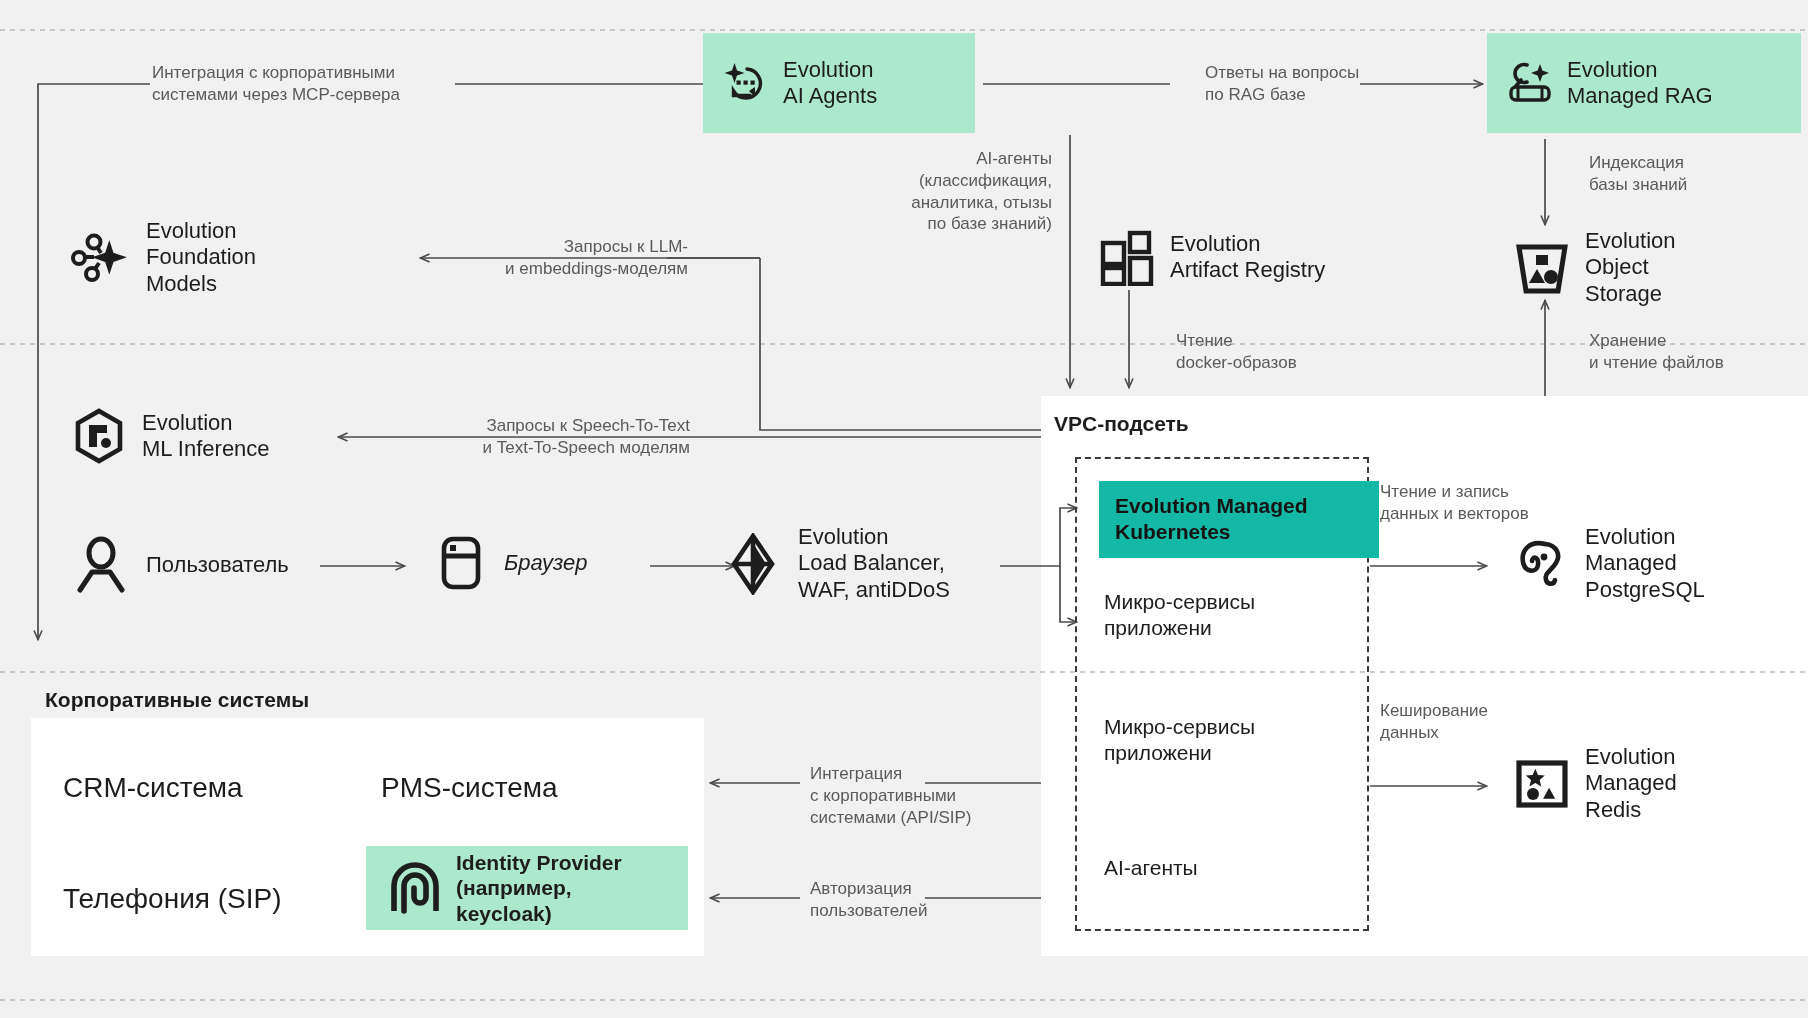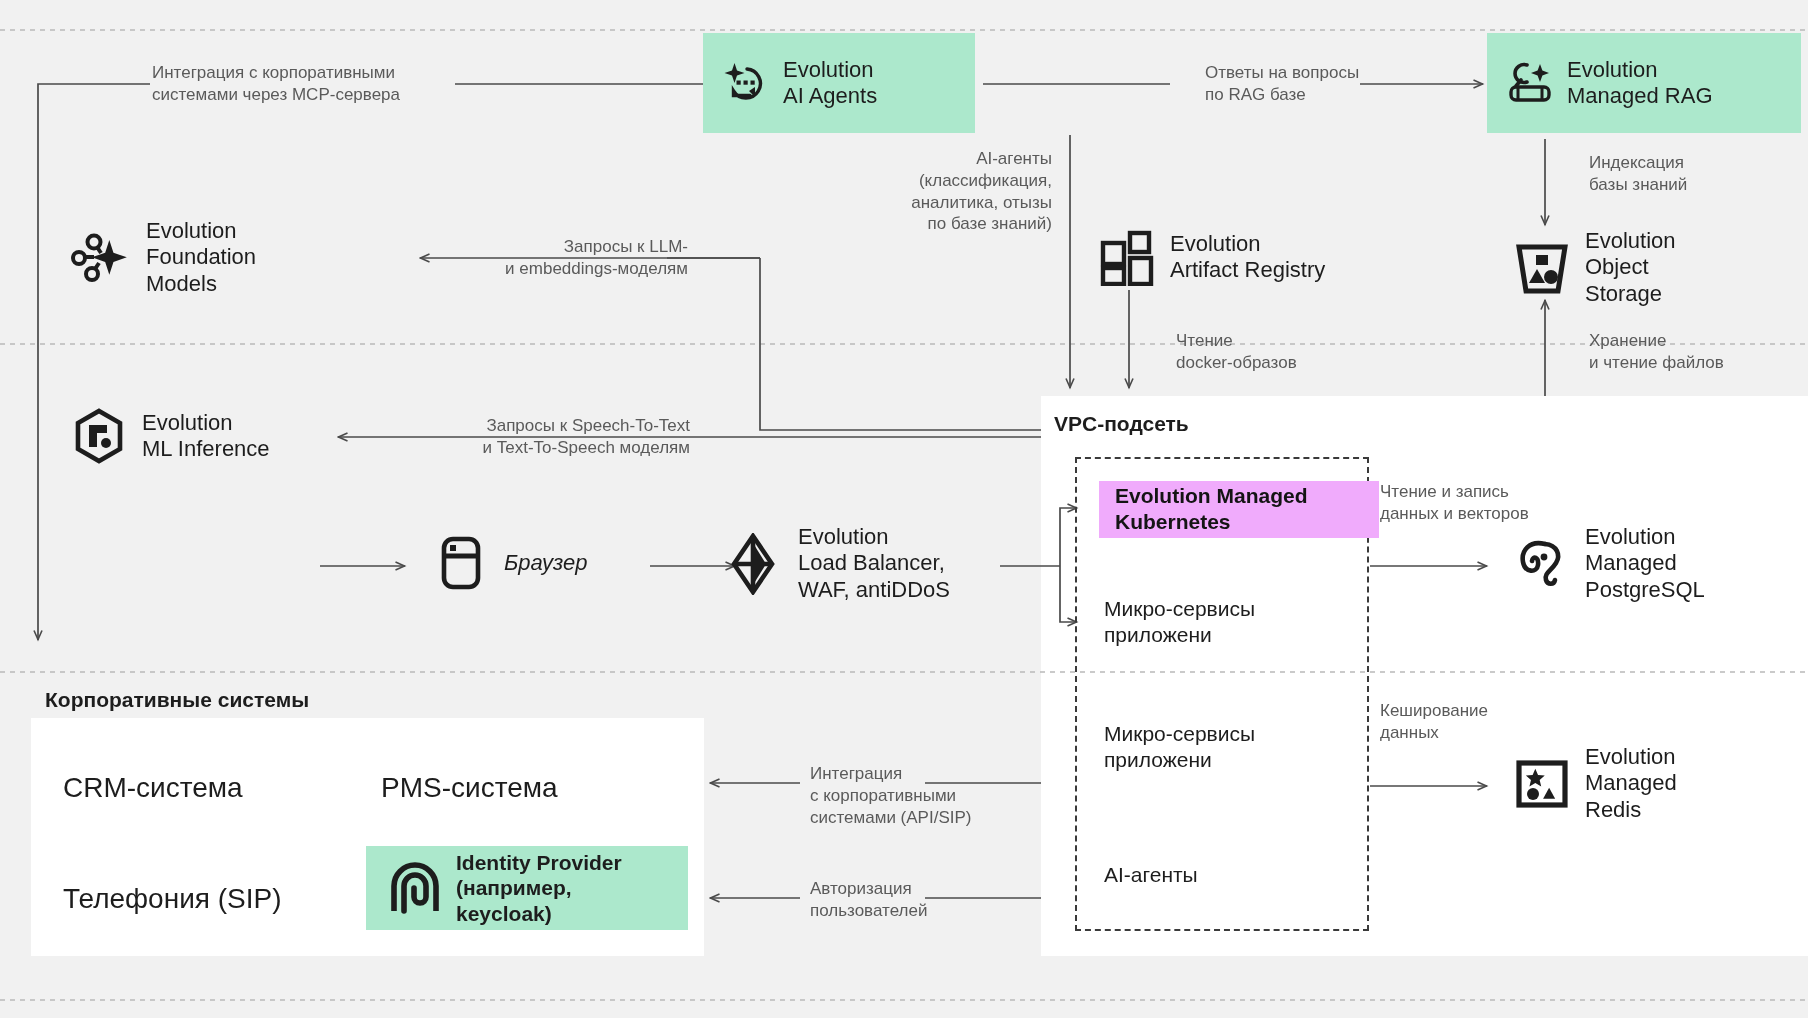--- a/index.html
+++ b/index.html
@@ -22,23 +22,23 @@
   .card-green{padding:18px 26px 18px 20px;}
 
   
   .elabel{position:absolute;font-size:17px;line-height:1.28;color:#5a5a5a;white-space:pre-line;}
   .elabel.r{text-align:right;}
 
   
   .panel{position:absolute;background:#ffffff;}
   .panel-title{position:absolute;font-size:21px;font-weight:bold;color:#1d1d1d;}
   .dashbox{position:absolute;border:2px dashed #3a3a3a;}
-  .k8s-head{position:absolute;background:#f0abfc;font-size:21px;font-weight:bold;line-height:1.25;
-            padding:2px 16px;white-space:pre-line;color:#141414;}
-  .k8s-item{position:absolute;font-size:21px;line-height:1.25;white-space:pre-line;color:#1d1d1d;margin-top:7px;}
+  .k8s-head{position:absolute;background:#14b8a6;font-size:21px;font-weight:bold;line-height:1.25;
+            padding:12px 16px;white-space:pre-line;color:#141414;}
+  .k8s-item{position:absolute;font-size:21px;line-height:1.25;white-space:pre-line;color:#1d1d1d;}
   .plain{position:absolute;font-size:28px;line-height:1.2;color:#1d1d1d;}
 </style>
 </head>
 <body>
 
 <div id="stage">
 
   <div class="panel" style="left:1041px;top:396px;width:770px;height:560px;"></div>
   <div class="panel" style="left:31px;top:718px;width:673px;height:238px;"></div>
 
@@ -214,20 +214,29 @@
         <path d="M29 4 L50 16 L50 42 L29 54 L8 42 L8 16 Z" fill="none" stroke="#1d1d1d" stroke-width="4.6"></path>
         <rect x="19" y="18" width="8" height="22" fill="#1d1d1d"></rect>
         <rect x="19" y="18" width="18" height="8" fill="#1d1d1d"></rect>
         <circle cx="36" cy="36" r="5" fill="#1d1d1d"></circle>
       </svg>
     </span>
     <span class="lbl">Evolution
 ML Inference</span>
   </div>
 
+  <div class="node" style="left:70px;top:534px;">
+    <span class="ico">
+      <svg width="62" height="62" viewBox="0 0 62 62">
+        <ellipse cx="31" cy="19" rx="12" ry="14" fill="none" stroke="#1d1d1d" stroke-width="5"></ellipse>
+        <path d="M10 56 L22 38 L40 38 L52 56" fill="none" stroke="#1d1d1d" stroke-width="5" stroke-linecap="round" stroke-linejoin="round"></path>
+      </svg>
+    </span>
+    <span class="lbl">Пользователь</span>
+  </div>
 
   <div class="node" style="left:432px;top:534px;font-style:italic;">
     <span class="ico">
       <svg width="58" height="58" viewBox="0 0 58 58">
         <rect x="12" y="5" width="34" height="48" rx="9" fill="none" stroke="#1d1d1d" stroke-width="4.6"></rect>
         <path d="M12 22 L46 22" stroke="#1d1d1d" stroke-width="5"></path>
         <rect x="18" y="11" width="6" height="6" fill="#1d1d1d"></rect>
       </svg>
     </span>
     <span class="lbl">Браузер</span>

